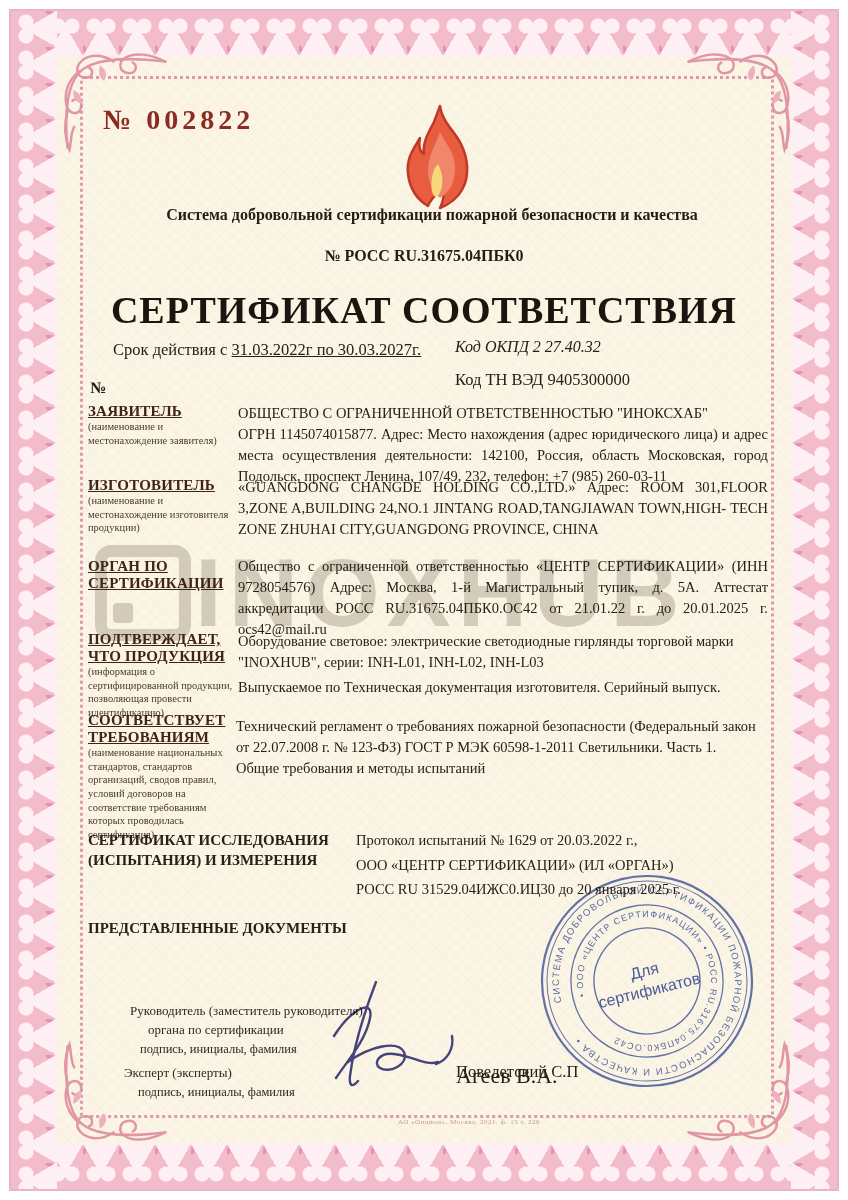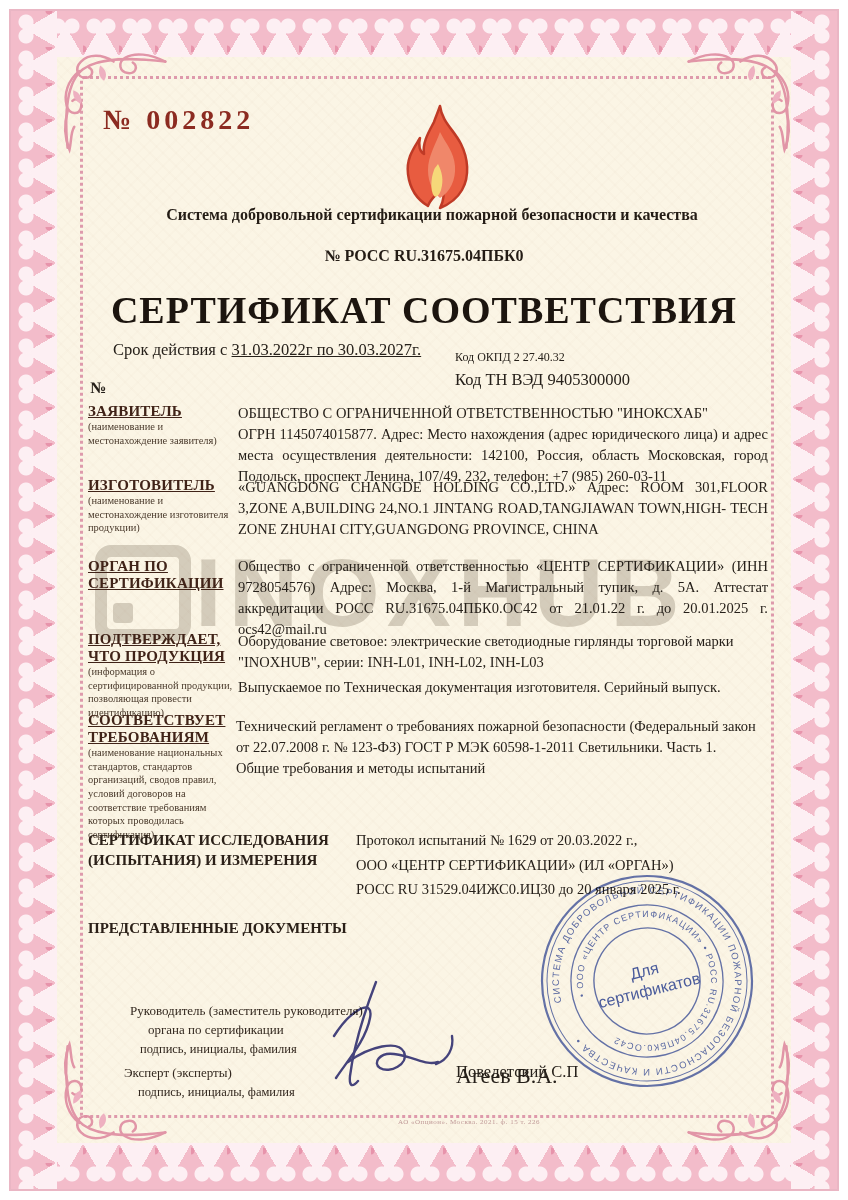--- a/index.html
+++ b/index.html
@@ -147,21 +147,21 @@
     <path d="M50,62 C54,70 56,78 53,88 C51,94 48,96 46,94 C42,88 43,76 46,68 C47,65 49,64 50,62 Z" fill="#f6d879"></path>
   </svg>
 
   <div class="abs sysline" style="top:206px;padding-left:8px;">Система добровольной сертификации пожарной безопасности и качества</div>
   <div class="abs sysline" style="top:247px;">№ РОСС RU.31675.04ПБК0</div>
   <div class="abs title" style="top:288px;">СЕРТИФИКАТ СООТВЕТСТВИЯ</div>
 
   <div class="abs" style="left:113px;top:340px;font-size:16.5px;">
     <span>Срок действия с </span><span class="u">31.03.2022г по 30.03.2027г.</span>
   </div>
-  <div class="abs" style="left:455px;top:350px;font-size:12px;">Код ОКПД 2  27.40.32</div>
+  <div class="abs" style="left:455px;top:338px;font-size:16px;font-style:italic;">Код ОКПД 2  27.40.32</div>
   <div class="abs" style="left:455px;top:370px;font-size:16.5px;">Код ТН ВЭД 9405300000</div>
 
   <div class="abs" style="left:90px;top:379px;font-size:16px;font-weight:bold;">№</div>
 
   <div class="abs" style="left:88px;top:403px;width:145px;">
     <div class="sec-label"><span class="u">ЗАЯВИТЕЛЬ</span></div>
     <div class="small-lab">(наименование и местонахождение заявителя)</div>
   </div>
   <div class="abs body-text" style="left:238px;top:403px;width:530px;">
     <div>ОБЩЕСТВО С ОГРАНИЧЕННОЙ ОТВЕТСТВЕННОСТЬЮ "ИНОКСХАБ"</div>

